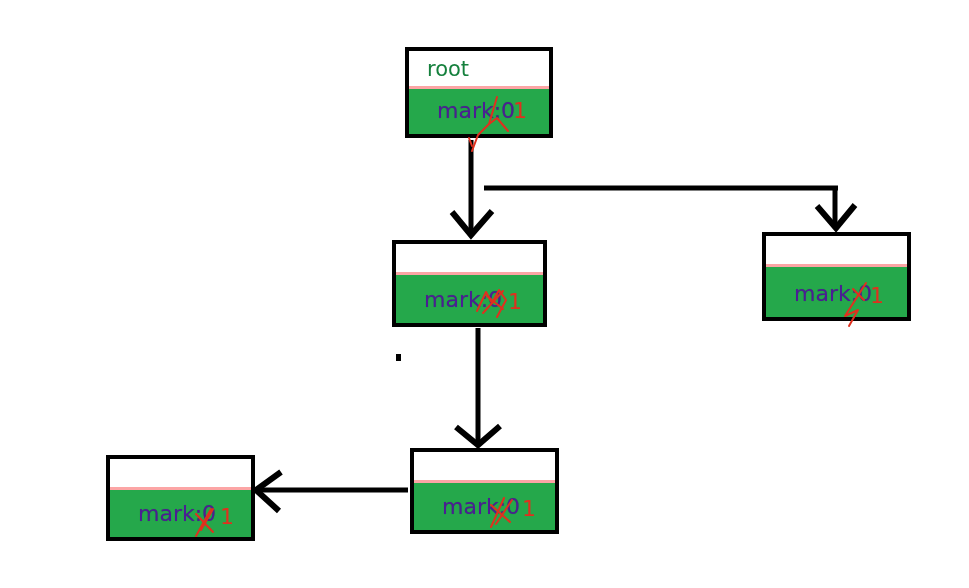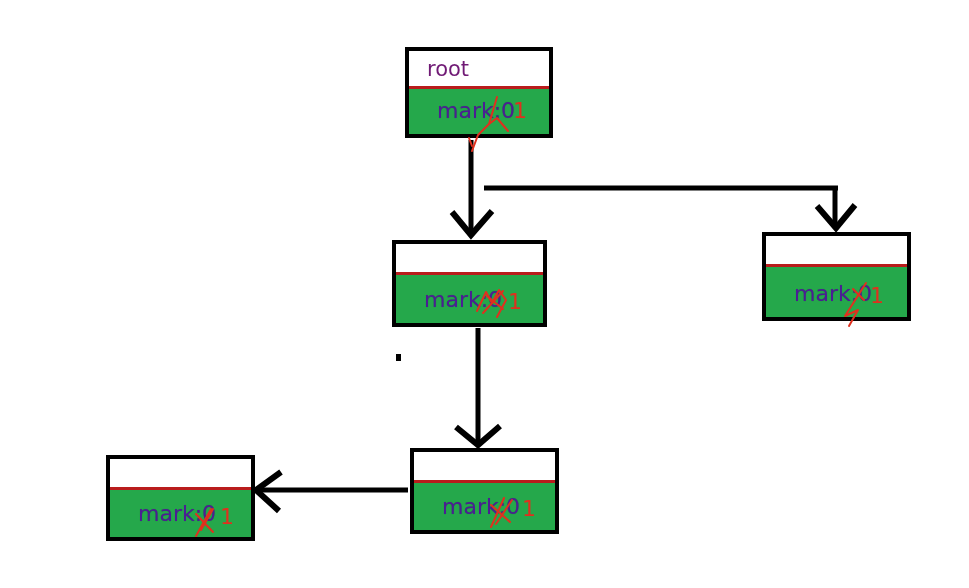--- a/index.html
+++ b/index.html
@@ -38,27 +38,27 @@
     position: absolute;
     box-sizing: border-box;
     border: 4px solid #000000;
     background: #ffffff;
     display: flex;
     flex-direction: column;
   }
   .node-title {
     flex: 0 0 auto;
     background: #ffffff;
-    color: #701a75;
+    color: #15803d;
     font-size: 21px;
     line-height: 1;
     padding: 8px 0 6px 18px;
     white-space: nowrap;
     overflow: hidden;
-    border-bottom: 3px solid #b91c1c;
+    border-bottom: 3px solid #fca5a5;
     min-height: 14px;
   }
   .node-body {
     flex: 1 1 auto;
     background: #25a84b;
     position: relative;
   }
   .node-mark {
     position: absolute;
     left: 28px;

